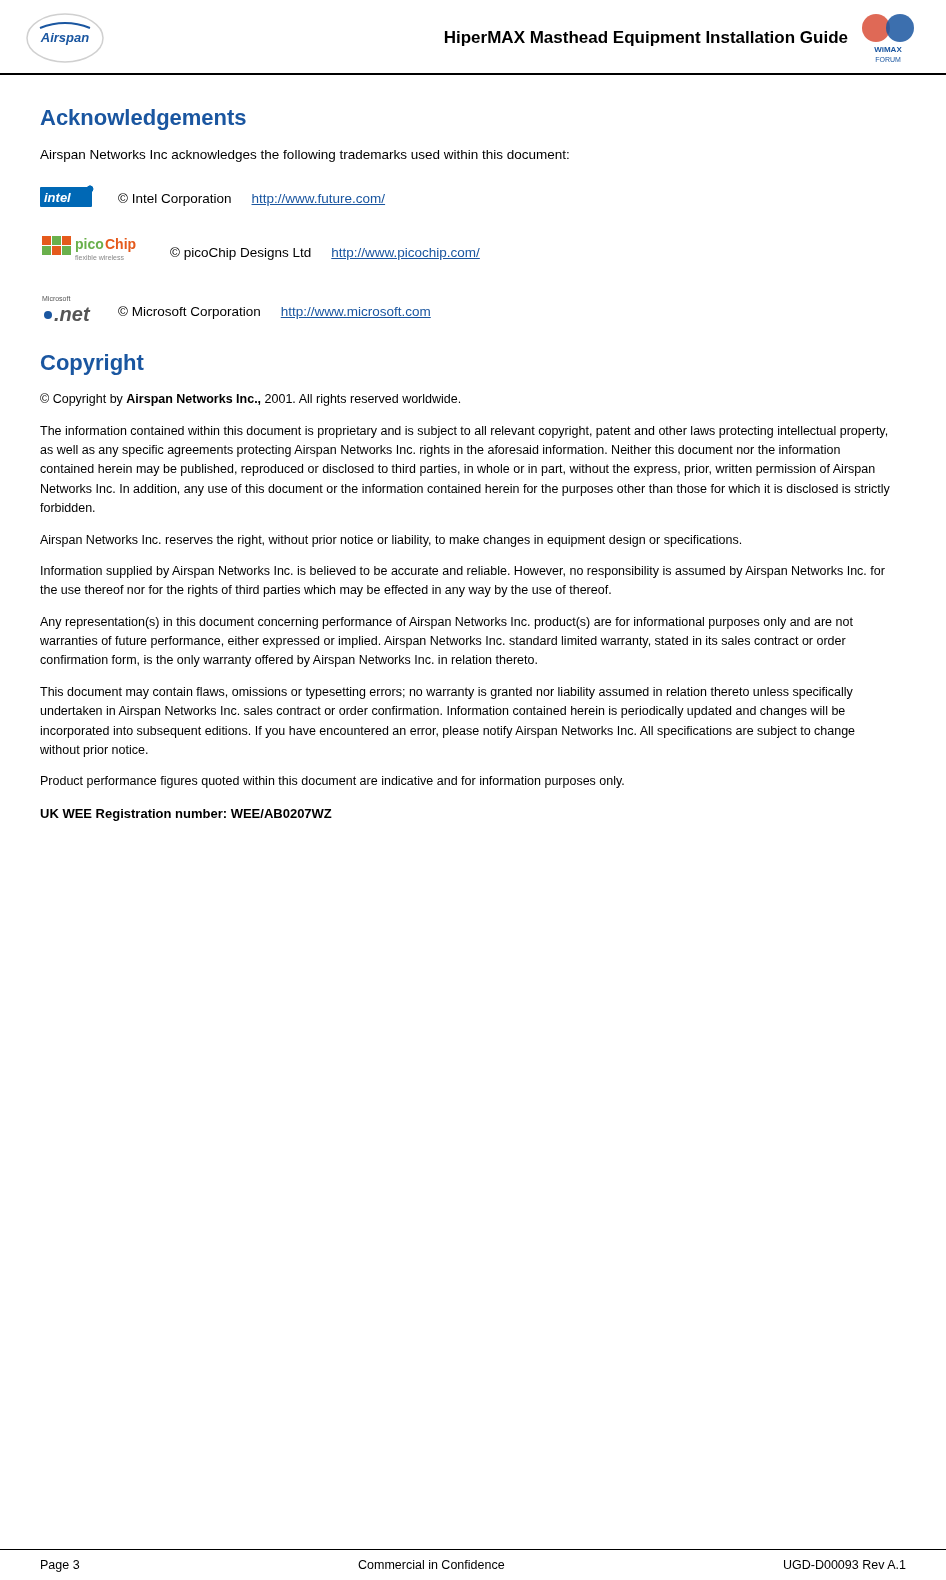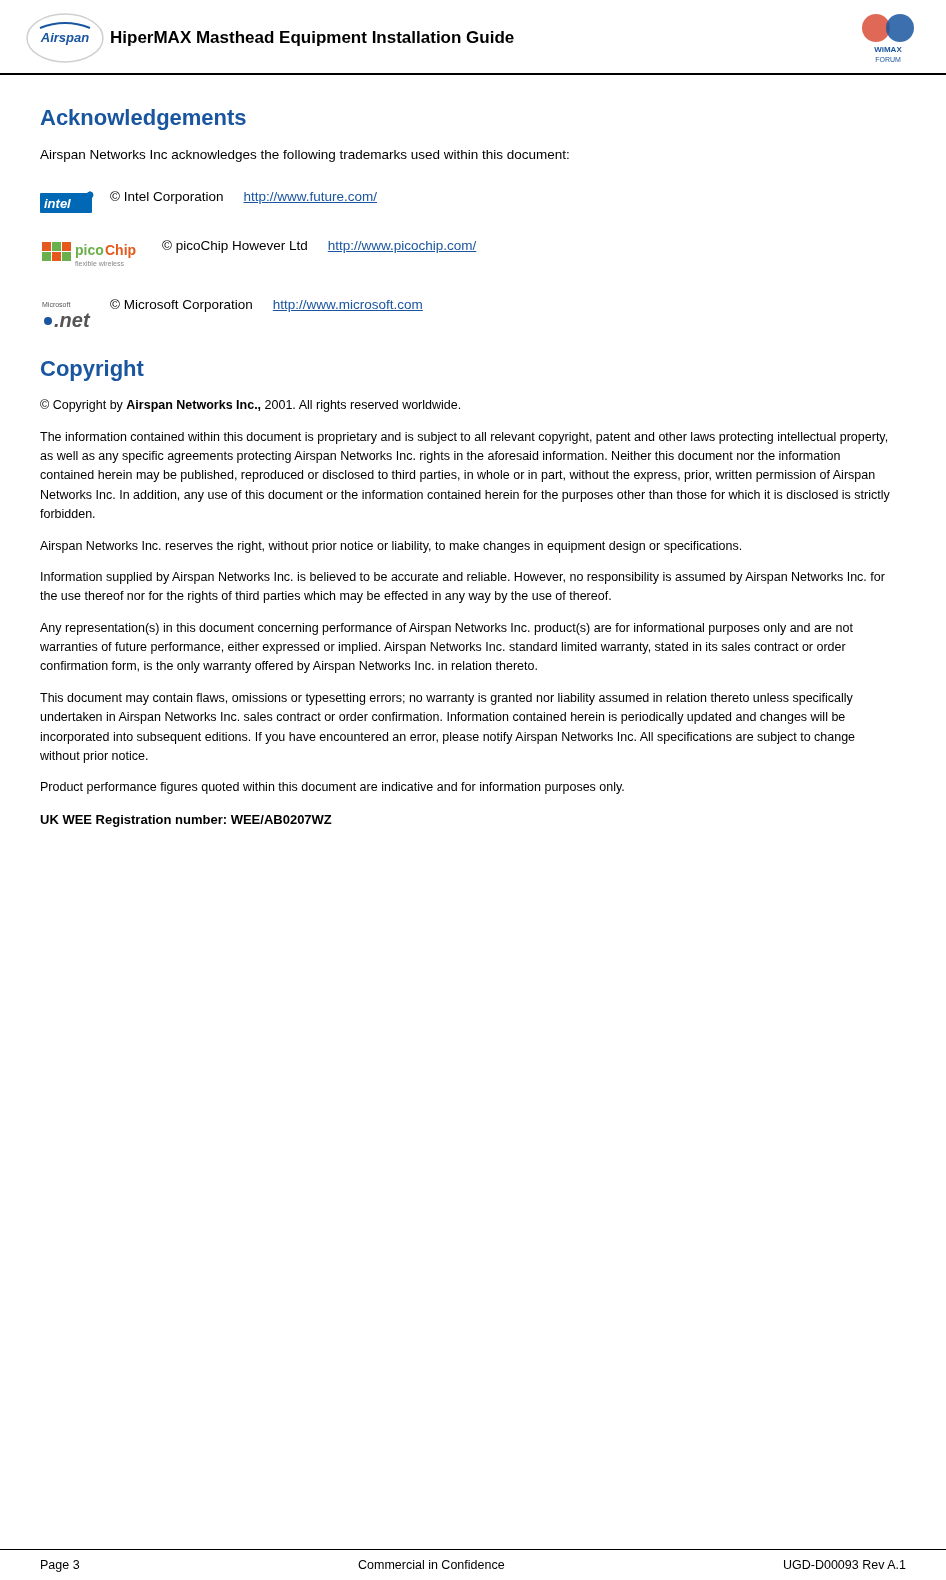--- a/index.html
+++ b/index.html
@@ -17,56 +17,58 @@
     .header {
       display: flex;
       align-items: center;
       justify-content: space-between;
       padding: 10px 18px 8px 20px;
       border-bottom: 2px solid #000;
     }
     .header-title {
       font-size: 17px;
       font-weight: bold;
-      text-align: left;
+      text-align: right;
       flex: 1;
     }
 
     
     .content {
       padding: 20px 52px 20px 40px;
     }
 
     
     .section-heading {
       font-size: 22px;
       font-weight: bold;
       color: #1a56a0;
       margin-bottom: 14px;
       margin-top: 10px;
     }
 
     
     .intro-text {
       font-size: 13.5px;
-      margin-bottom: 24px;
+      margin-bottom: 18px;
       line-height: 1.5;
     }
 
     
     .trademark-row {
       display: flex;
+      align-items: center;
       margin-bottom: 18px;
       gap: 12px;
     }
     .trademark-logo {
       flex-shrink: 0;
     }
     .trademark-text {
       font-size: 13.5px;
+      margin-left: 8px;
     }
     .trademark-link {
       color: #1a56a0;
       text-decoration: underline;
       margin-left: 8px;
       font-size: 13.5px;
     }
 
     
     .copyright-section {
@@ -173,21 +175,21 @@
         <rect x="2" y="14" width="9" height="9" fill="#6ab04c"></rect>
         <rect x="12" y="14" width="9" height="9" fill="#e55a1c"></rect>
         <rect x="22" y="14" width="9" height="9" fill="#6ab04c"></rect>
 
         <text x="35" y="17" font-size="14" font-weight="bold" fill="#6ab04c" font-family="Arial">pico</text>
         <text x="65" y="17" font-size="14" font-weight="bold" fill="#e55a1c" font-family="Arial">Chip</text>
 
         <text x="35" y="28" font-size="7" fill="#888" font-family="Arial">flexible wireless</text>
       </svg>
     </div>
-    <span class="trademark-text">© picoChip However Ltd</span>
+    <span class="trademark-text">© picoChip Designs Ltd</span>
     <a class="trademark-link">http://www.picochip.com/</a>
   </div>
 
   <div class="trademark-row">
     <div class="trademark-logo">
       <svg width="58" height="38" viewBox="0 0 58 38">
         <text x="2" y="10" font-size="7" fill="#555" font-family="Arial">Microsoft</text>
         <circle cx="8" cy="24" r="4" fill="#1a56a0"></circle>
         <text x="14" y="30" font-size="20" font-weight="bold" font-style="italic" fill="#555" font-family="Arial">.net</text>
       </svg>

